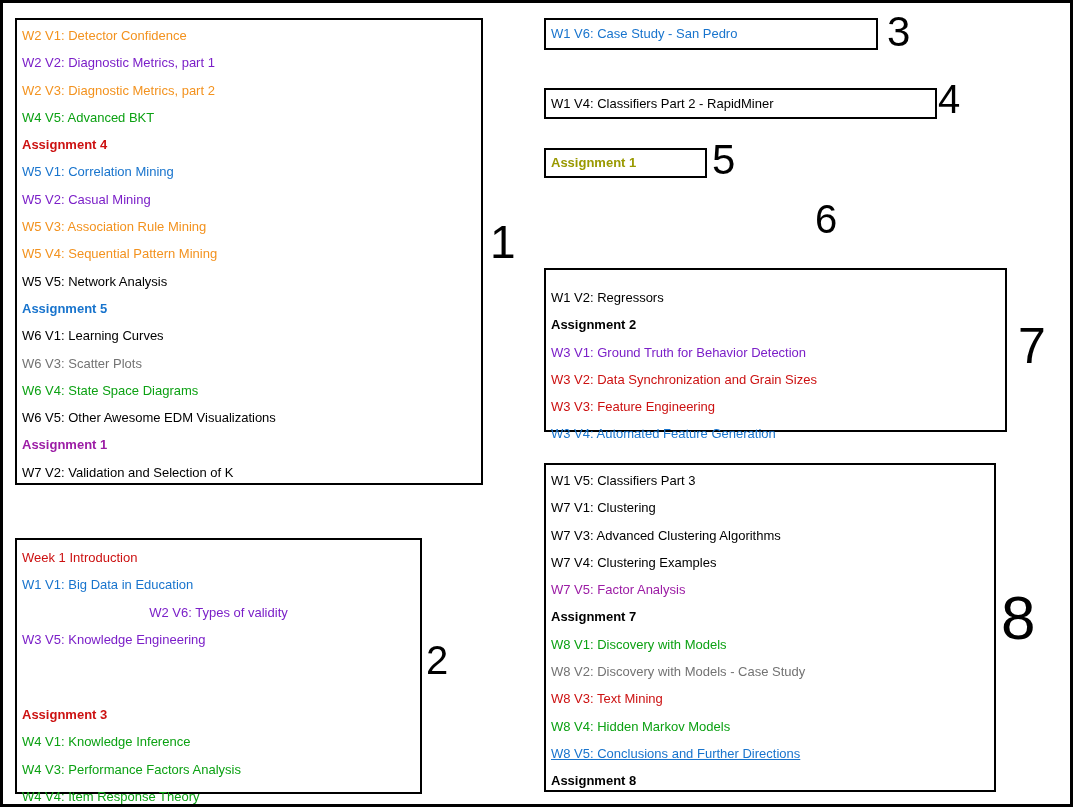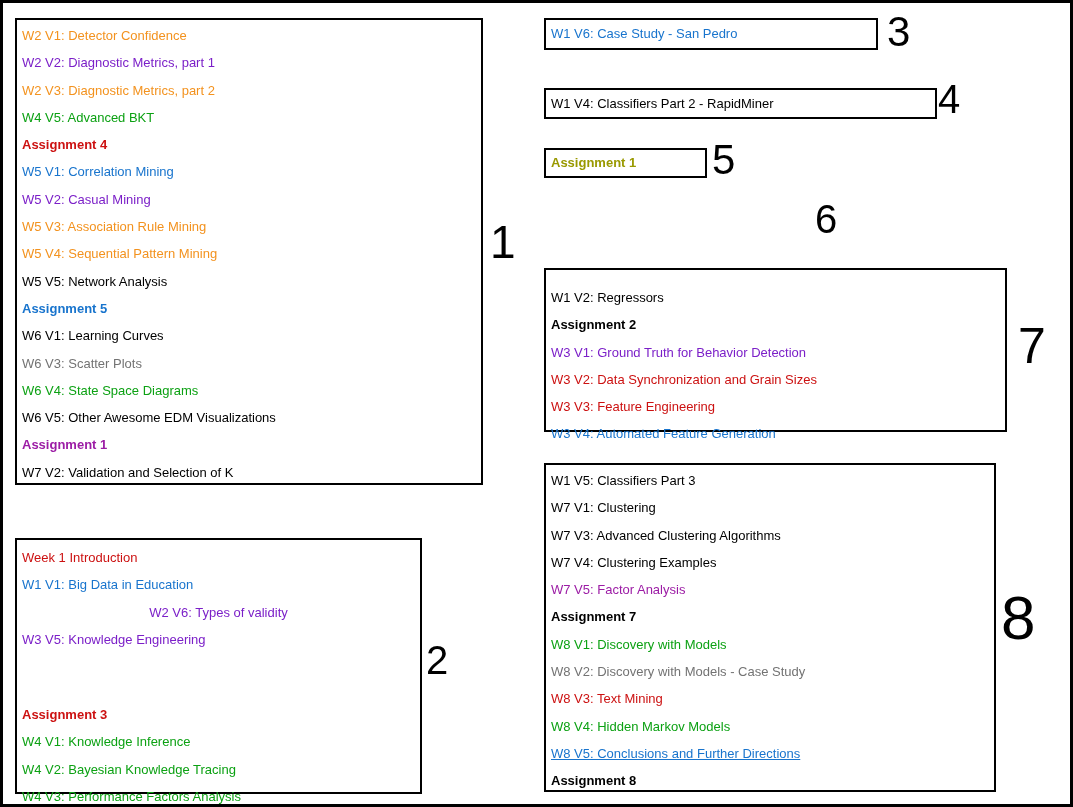--- a/index.html
+++ b/index.html
@@ -72,21 +72,20 @@
       <div class="line bold" style="color: rgb(156, 28, 165);">Assignment 1</div>
       <div class="line" style="color: rgb(0, 0, 0);">W7 V2: Validation and Selection of K</div>
     </div>
   <div class="box" id="box2">
       <div class="line" style="color: rgb(204, 17, 17);">Week 1 Introduction</div>
       <div class="line" style="color: rgb(24, 116, 205);">W1 V1: Big Data in Education</div>
       <div class="line" style="color: rgb(123, 31, 200); text-align: center;">W2 V6: Types of validity</div>
       <div class="line" style="color: rgb(123, 31, 200);">W3 V5: Knowledge Engineering</div>
       <div class="line bold" style="color: rgb(204, 17, 17); margin-top: 48px;">Assignment 3</div>
       <div class="line" style="color: rgb(12, 161, 19);">W4 V1: Knowledge Inference</div>
-      <div class="line" style="color: rgb(12, 161, 19);">W4 V2: Bayesian Knowledge Tracing</div>
       <div class="line" style="color: rgb(12, 161, 19);">W4 V3: Performance Factors Analysis</div>
       <div class="line" style="color: rgb(12, 161, 19);">W4 V4: Item Response Theory</div>
     </div>
   <div class="box single" id="box3">
       <div class="line" style="color: rgb(24, 116, 205);">W1 V6: Case Study - San Pedro</div>
     </div>
   <div class="box single" id="box4">
       <div class="line" style="color: rgb(0, 0, 0);">W1 V4: Classifiers Part 2 - RapidMiner</div>
     </div>
   <div class="box single" id="box5">

